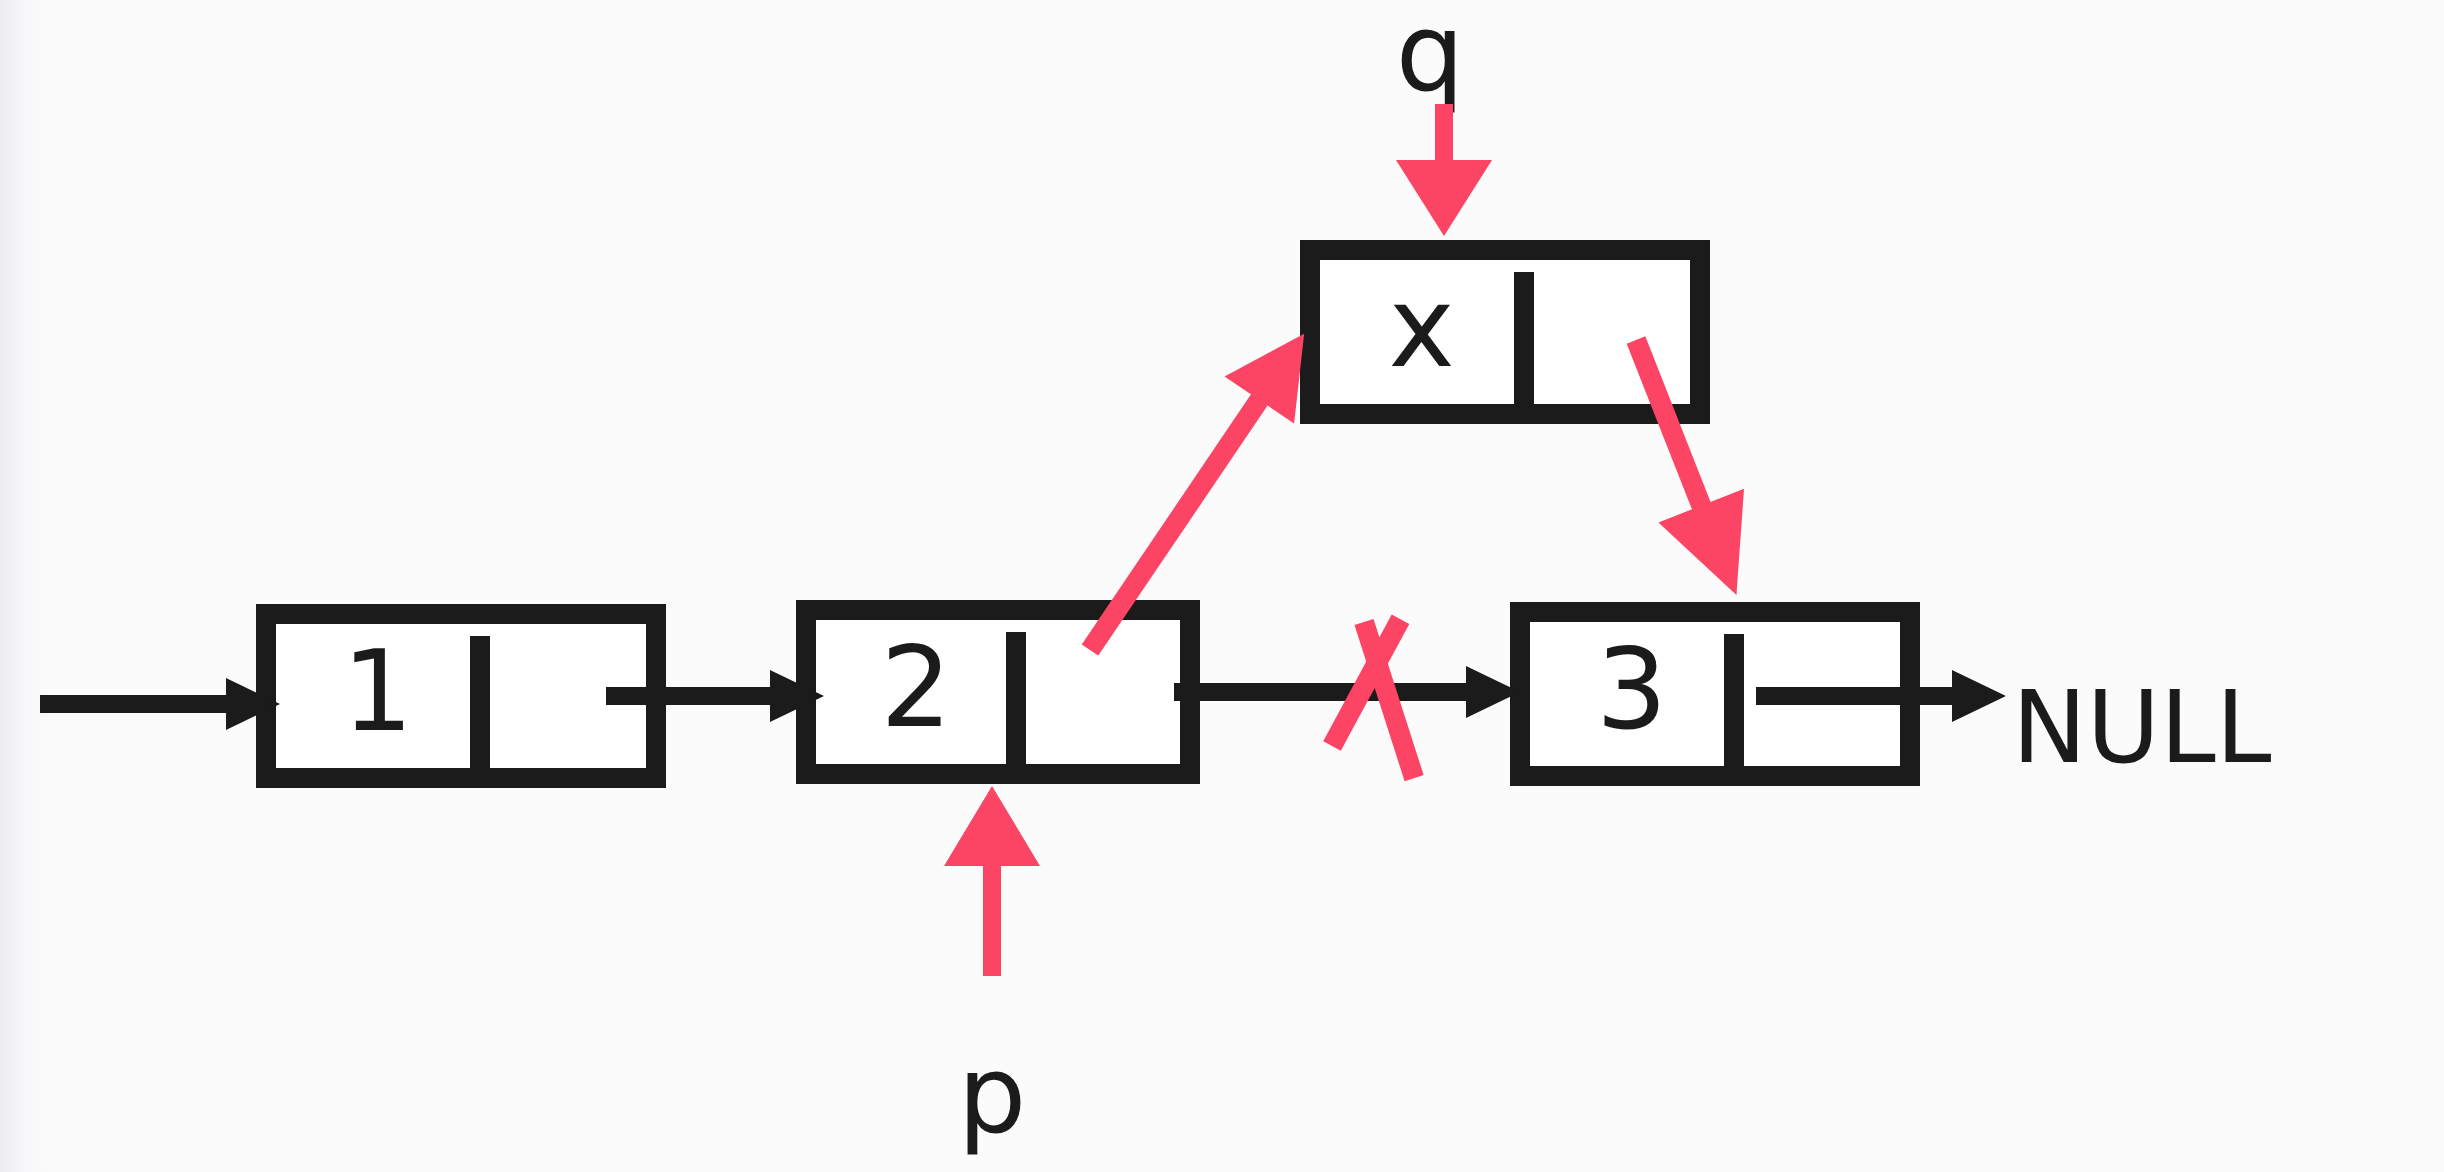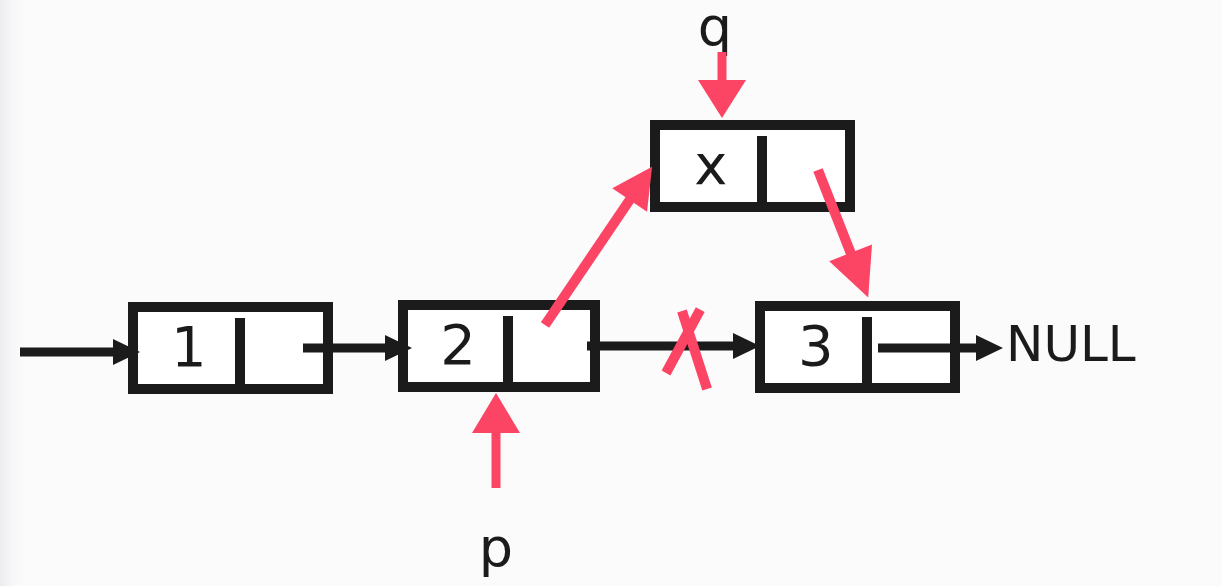--- a/index.html
+++ b/index.html
@@ -154,15 +154,15 @@
 
   <div class="arrow pink-arrow" style="--x:818px; --y:170px; --len:137px; --ang:68.5deg; --sw:10px; --hl:48px; --hw:23px;">
     <div class="shaft"></div>
     <div class="head"></div>
   </div>
 
   <div class="lbl lbl-center" style="left:715px; top:27px;">q</div>
 
   <div class="lbl lbl-center" style="left:496px; top:548px;">p</div>
 
-  <div class="lbl lbl-vcenter lbl-null" style="left:1006px; top:344px;">NULL</div>
+  <div class="lbl lbl-vcenter lbl-null" style="left:1006px; top:364px;">NULL</div>
 
 </div>
 
 </body></html>

